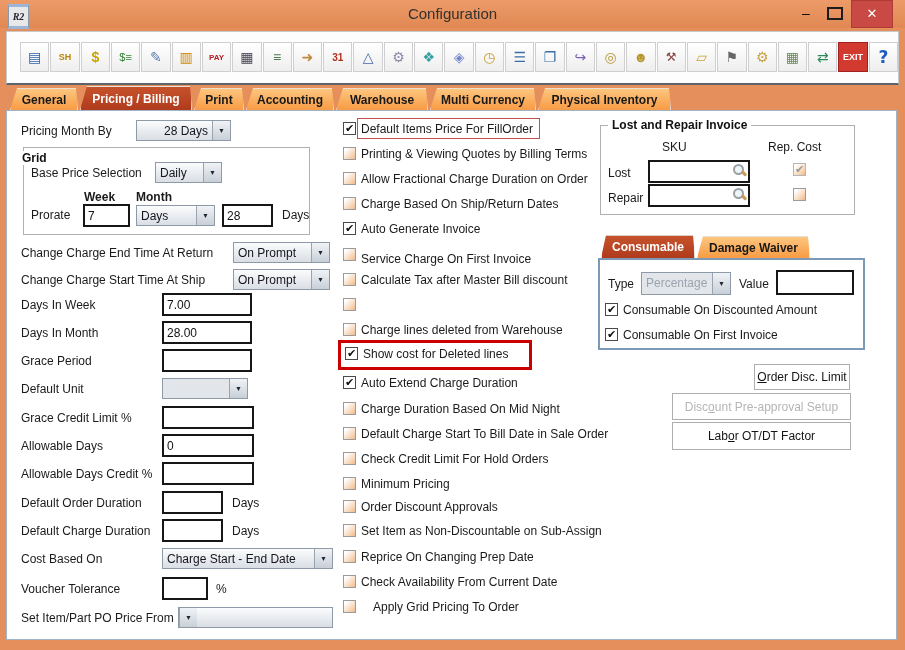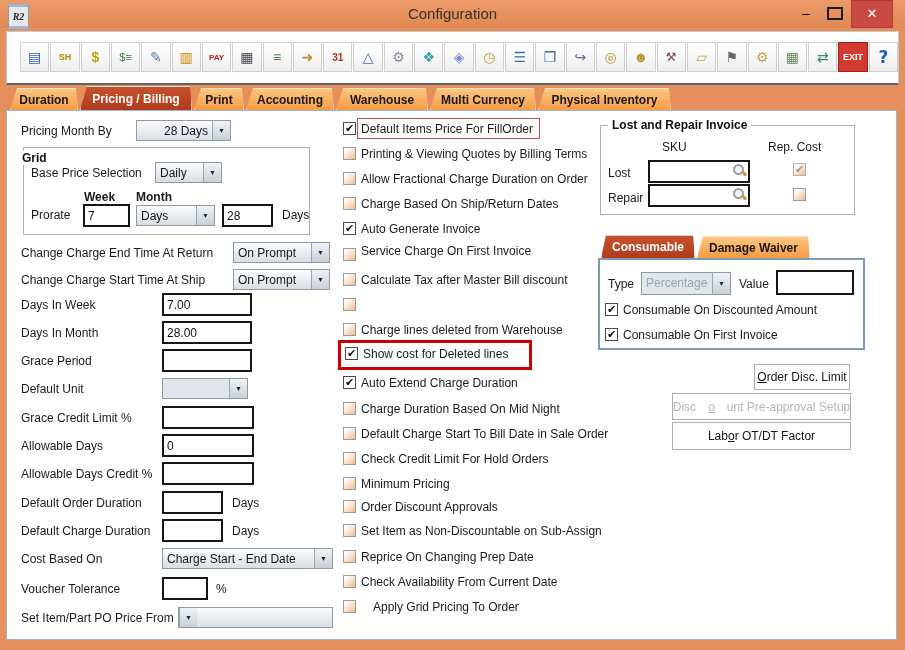--- a/index.html
+++ b/index.html
@@ -45,21 +45,21 @@
   .cb.disabled.checked{background:linear-gradient(135deg,#ffffff 15%,#f6d0ae 75%,#edb88c 100%);border:1px solid #b5b5b5;}
   .cb.disabled.checked::after{color:#9a9a9a;}
   .grp{position:absolute;border:1px solid #b0b0b0;background:#fff;}
   .legend{position:absolute;background:#fff;padding:0 4px;font-size:12px;font-weight:bold;color:#111;white-space:nowrap;}
   .mag{position:absolute;width:12px;height:12px;}
   .mag::before{content:"";position:absolute;left:0;top:0;width:7px;height:7px;border:2px solid #9aa0a6;border-radius:50%;background:#eef4fa;}
   .mag::after{content:"";position:absolute;left:8px;top:8px;width:6px;height:3px;background:#c89a52;transform:rotate(45deg);border-radius:1px;}
   .hl-thin{position:absolute;border:1px solid #c0504d;}
   .hl-thick{position:absolute;border:3px solid #cc0000;}
   .pbtn{position:absolute;box-sizing:border-box;border:1px solid #aeaeae;background:#fff;font-size:12px;color:#141414;text-align:center;display:flex;align-items:center;justify-content:center;white-space:pre;}
-  .pbtn.disabled{color:#b5b5b5;gap:12px;}
+  .pbtn.disabled{color:#b5b5b5;}
   .pbtn .u{text-decoration:underline;}
   .minitab{position:absolute;font-size:12px;font-weight:bold;text-align:center;box-sizing:border-box;}
 </style>
 </head>
 <body>
 
 <div class="page">
 
   <div class="titlebar">
     <div class="applogo">R2</div>
@@ -96,21 +96,21 @@
       <div class="tbi i23">▱</div>
       <div class="tbi i24">⚑</div>
       <div class="tbi i25">⚙</div>
       <div class="tbi i26">▦</div>
       <div class="tbi i27">⇄</div>
       <div class="tbi i28">EXIT</div>
       <div class="tbi i29">?</div>
     </div>
   </div>
 
-  <div class="tab" style="left:10px;width:68px;">Duration</div>
+  <div class="tab" style="left:10px;width:68px;">General</div>
   <div class="tab active" style="left:80px;width:112px;">Pricing / Billing</div>
   <div class="tab" style="left:194px;width:50px;">Print</div>
   <div class="tab" style="left:246px;width:88px;">Accounting</div>
   <div class="tab" style="left:336px;width:92px;">Warehouse</div>
   <div class="tab" style="left:430px;width:106px;">Multi Currency</div>
   <div class="tab" style="left:538px;width:133px;">Physical Inventory</div>
 
   <div class="content"></div>
 
   <div class="lbl" style="left:21px;top:124px;">Pricing Month By</div>
@@ -191,21 +191,21 @@
   <div class="lbl" style="left:361px;top:122px;">Default Items Price For FillOrder</div>
   <div class="cb" style="left:343px;top:147px;"></div>
   <div class="lbl" style="left:361px;top:147px;">Printing &amp; Viewing Quotes by Billing Terms</div>
   <div class="cb" style="left:343px;top:172px;"></div>
   <div class="lbl" style="left:361px;top:172px;">Allow Fractional Charge Duration on Order</div>
   <div class="cb" style="left:343px;top:197px;"></div>
   <div class="lbl" style="left:361px;top:197px;">Charge Based On Ship/Return Dates</div>
   <div class="cb checked" style="left:343px;top:222px;"></div>
   <div class="lbl" style="left:361px;top:222px;">Auto Generate Invoice</div>
   <div class="cb" style="left:343px;top:248px;"></div>
-  <div class="lbl" style="left:361px;top:244px;text-align:center;">Service Charge On First Invoice</div>
+  <div class="lbl" style="left:361px;top:252px;text-align:center;">Service Charge On First Invoice</div>
   <div class="cb" style="left:343px;top:273px;"></div>
   <div class="lbl" style="left:361px;top:273px;">Calculate Tax after Master Bill discount</div>
   <div class="cb" style="left:343px;top:298px;"></div>
   <div class="cb" style="left:343px;top:323px;"></div>
   <div class="lbl" style="left:361px;top:323px;">Charge lines deleted from Warehouse</div>
   <div class="cb checked" style="left:345px;top:347px;"></div>
   <div class="lbl" style="left:363px;top:347px;">Show cost for Deleted lines</div>
   <div class="cb checked" style="left:343px;top:376px;"></div>
   <div class="lbl" style="left:361px;top:376px;">Auto Extend Charge Duration</div>
   <div class="cb" style="left:343px;top:402px;"></div>

